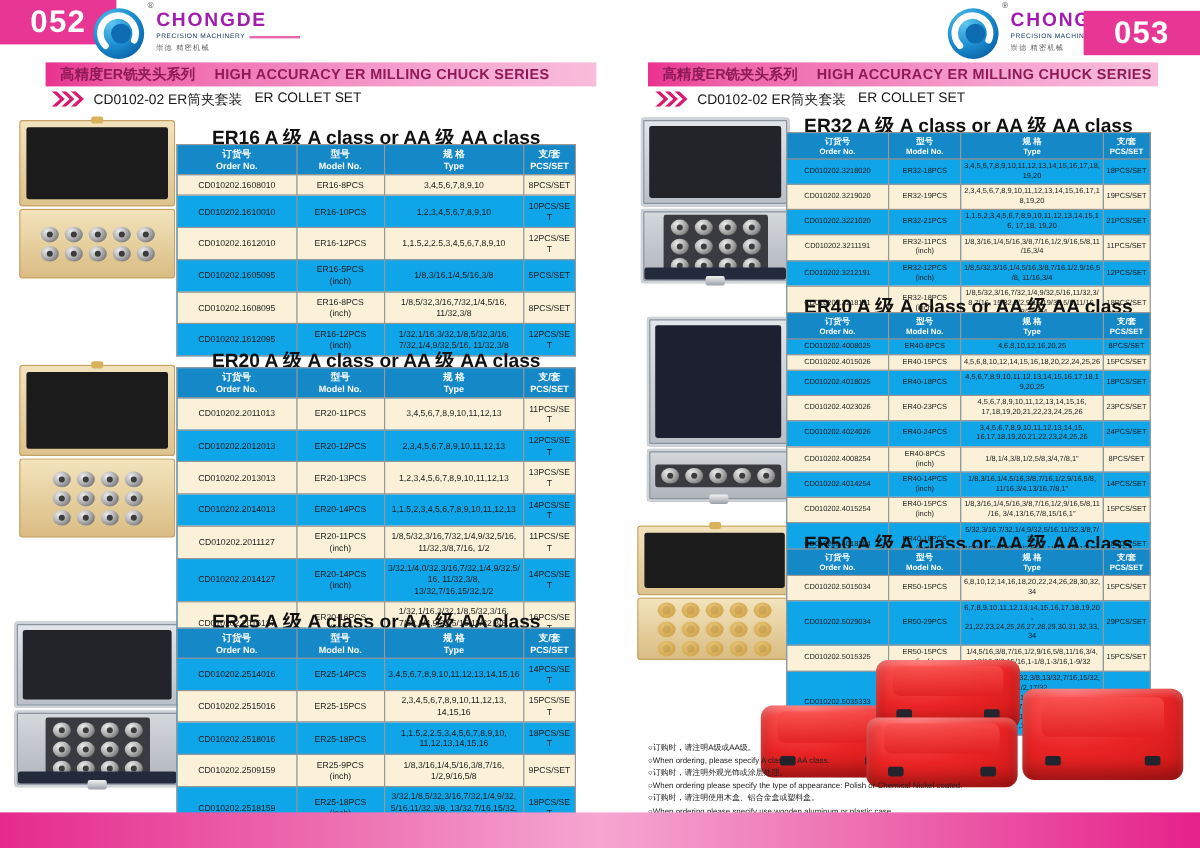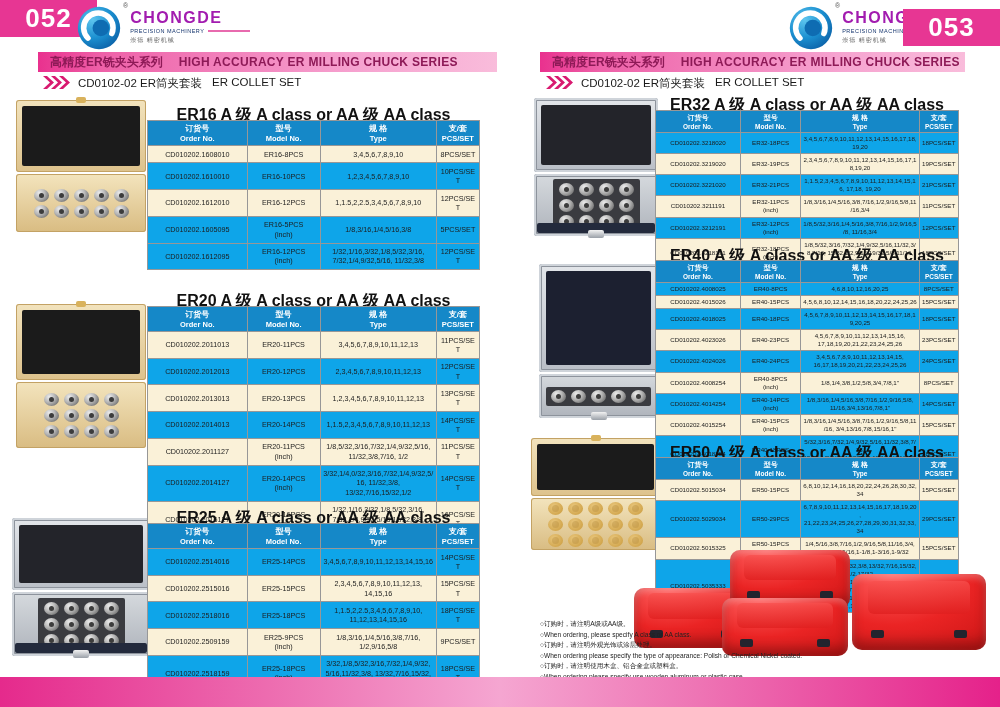--- a/index.html
+++ b/index.html
@@ -253,20 +253,26 @@
             <td>ER16-12PCS</td>
             <td>1,1.5,2,2.5,3,4,5,6,7,8,9,10</td>
             <td>12PCS/SET</td>
           </tr>
           <tr>
             <td>CD010202.1605095</td>
             <td>ER16-5PCS<div class="inch">(inch)</div></td>
             <td>1/8,3/16,1/4,5/16,3/8</td>
             <td>5PCS/SET</td>
           </tr>
+          <tr class="shaded">
+            <td>CD010202.1608095</td>
+            <td>ER16-8PCS<div class="inch">(inch)</div></td>
+            <td>1/8,5/32,3/16,7/32,1/4,5/16, 11/32,3/8</td>
+            <td>8PCS/SET</td>
+          </tr>
           <tr>
             <td>CD010202.1612095</td>
             <td>ER16-12PCS<div class="inch">(inch)</div></td>
             <td>1/32,1/16,3/32,1/8,5/32,3/16, 7/32,1/4,9/32,5/16, 11/32,3/8</td>
             <td>12PCS/SET</td>
           </tr>
         </tbody>
       </table>
     </div>
 

